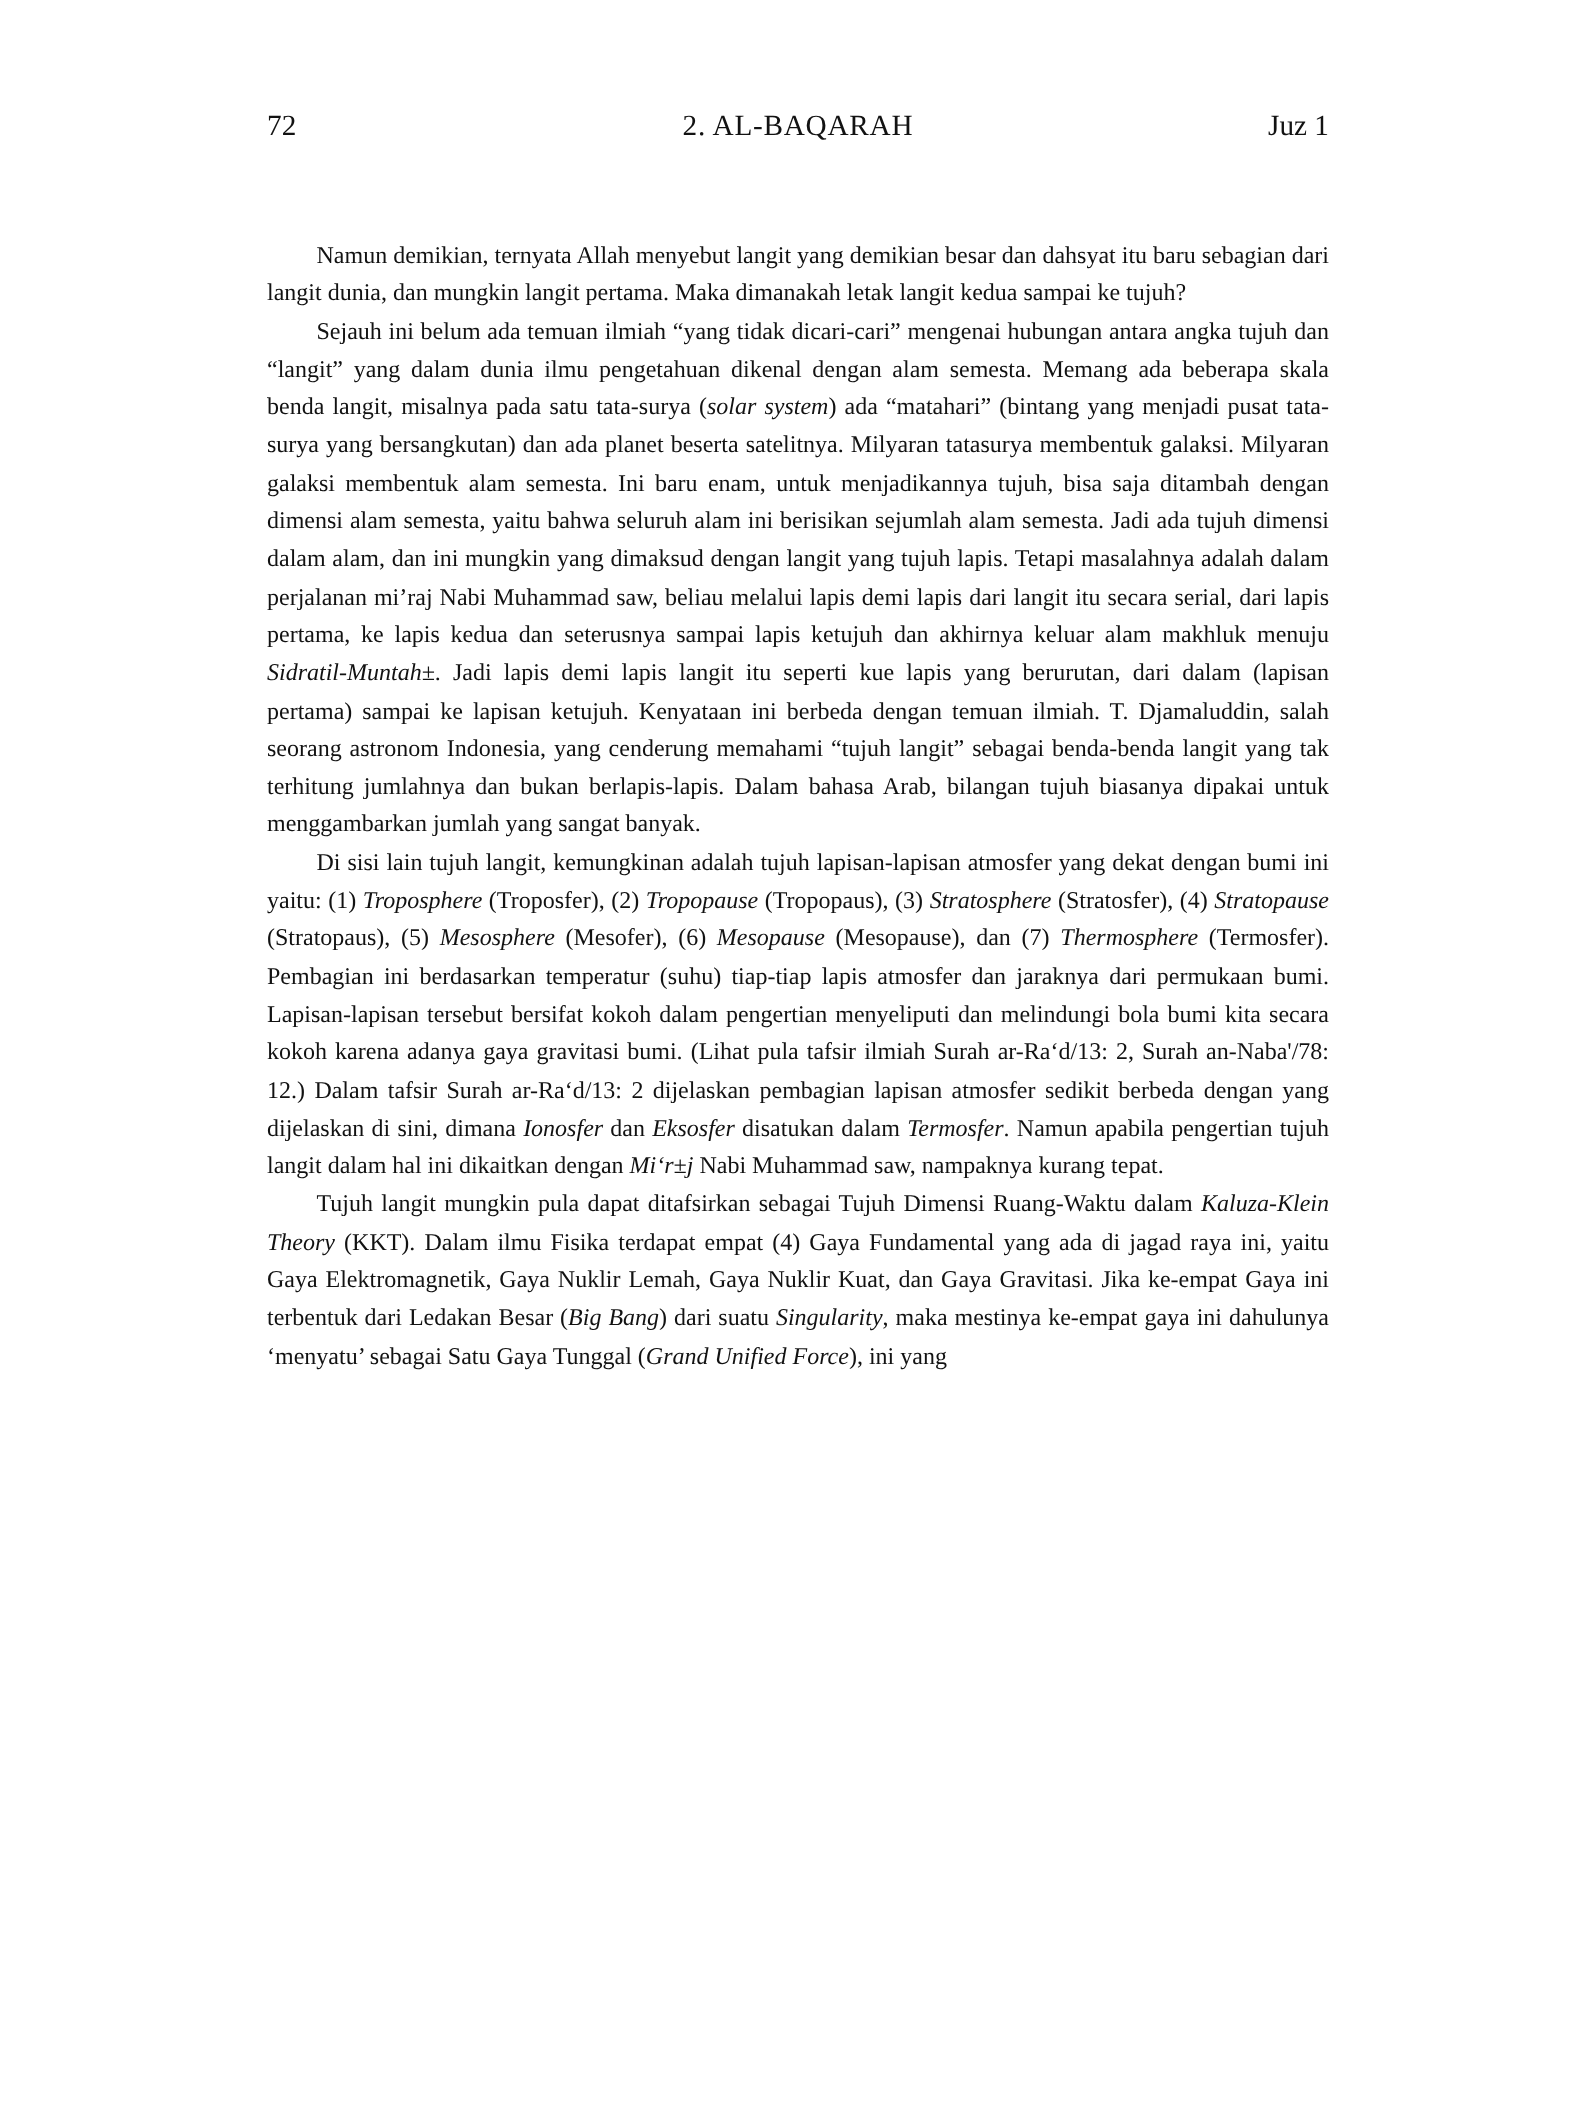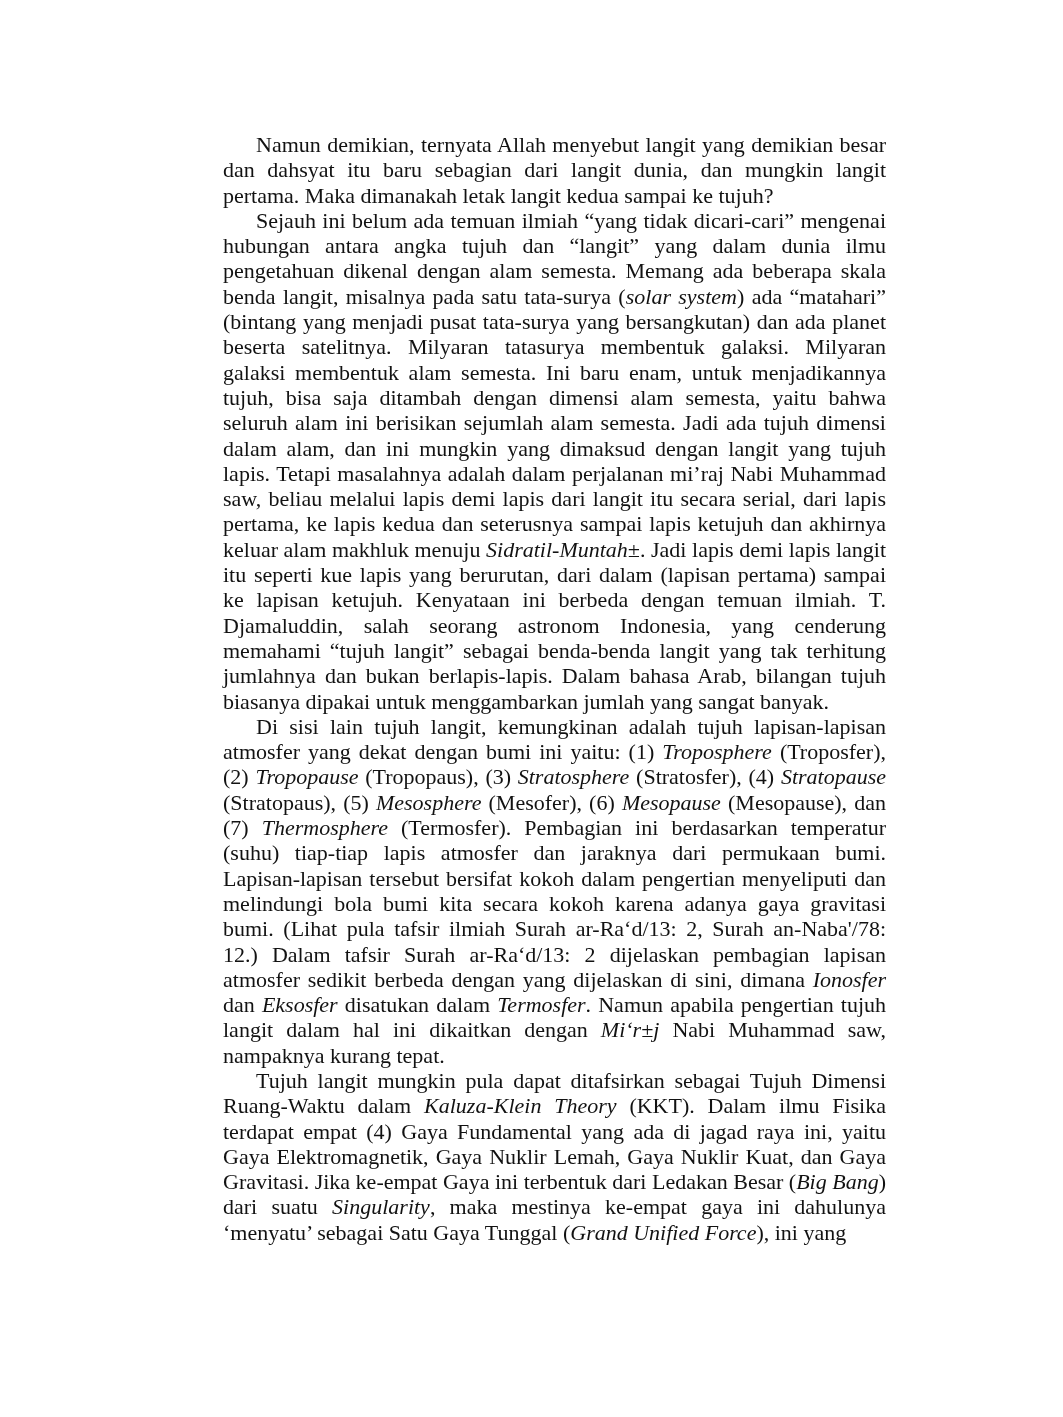--- a/index.html
+++ b/index.html
@@ -39,36 +39,40 @@
     text-align: center;
     letter-spacing: 0.5px;
   }
   .running-header .hdr-right {
     position: absolute;
     right: 0;
     top: 0;
   }
   .body-text {
     margin-top: 60px;
-    font-size: 22px;
+    font-size: 16px;
     line-height: 25.3px;
     text-align: justify;
-    margin-left: 45px;
   }
   .para {
     margin: 0;
     text-indent: 33px;
   }
   .it {
     font-style: italic;
   }
 </style>
 </head>
 <body>
 
 <div class="page">
+  <div class="running-header">
+    <span class="hdr-left">72</span>
+    <span class="hdr-center">2. AL-BAQARAH</span>
+    <span class="hdr-right">Juz 1</span>
+  </div>
   <div class="body-text">
       <p class="para"><span>Namun demikian, ternyata Allah menyebut langit yang demikian besar dan dahsyat itu baru sebagian dari langit dunia, dan mungkin langit pertama. Maka dimanakah letak langit kedua sampai ke tujuh?</span></p>
       <p class="para"><span>Sejauh ini belum ada temuan ilmiah “yang tidak dicari-cari” mengenai hubungan antara angka tujuh dan “langit” yang dalam dunia ilmu pengetahuan dikenal dengan alam semesta. Memang ada beberapa skala benda langit, misalnya pada satu tata-surya (</span><span class="it">solar system</span><span>) ada “matahari” (bintang yang menjadi pusat tata-surya yang bersangkutan) dan ada planet beserta satelitnya. Milyaran tatasurya membentuk galaksi. Milyaran galaksi membentuk alam semesta. Ini baru enam, untuk menjadikannya tujuh, bisa saja ditambah dengan dimensi alam semesta, yaitu bahwa seluruh alam ini berisikan sejumlah alam semesta. Jadi ada tujuh dimensi dalam alam, dan ini mungkin yang dimaksud dengan langit yang tujuh lapis. Tetapi masalahnya adalah dalam perjalanan mi’raj Nabi Muhammad saw, beliau melalui lapis demi lapis dari langit itu secara serial, dari lapis pertama, ke lapis kedua dan seterusnya sampai lapis ketujuh dan akhirnya keluar alam makhluk menuju </span><span class="it">Sidratil-Muntah±</span><span>. Jadi lapis demi lapis langit itu seperti kue lapis yang berurutan, dari dalam (lapisan pertama) sampai ke lapisan ketujuh. Kenyataan ini berbeda dengan temuan ilmiah. T. Djamaluddin, salah seorang astronom Indonesia, yang cenderung memahami “tujuh langit” sebagai benda-benda langit yang tak terhitung jumlahnya dan bukan berlapis-lapis. Dalam bahasa Arab, bilangan tujuh biasanya dipakai untuk menggambarkan jumlah yang sangat banyak.</span></p>
       <p class="para"><span>Di sisi lain tujuh langit, kemungkinan adalah tujuh lapisan-lapisan atmosfer yang dekat dengan bumi ini yaitu: (1) </span><span class="it">Troposphere</span><span> (Troposfer), (2) </span><span class="it">Tropopause</span><span> (Tropopaus), (3) </span><span class="it">Stratosphere</span><span> (Stratosfer), (4) </span><span class="it">Stratopause</span><span> (Stratopaus), (5) </span><span class="it">Mesosphere</span><span> (Mesofer), (6) </span><span class="it">Mesopause</span><span> (Mesopause), dan (7) </span><span class="it">Thermosphere</span><span> (Termosfer). Pembagian ini berdasarkan temperatur (suhu) tiap-tiap lapis atmosfer dan jaraknya dari permukaan bumi. Lapisan-lapisan tersebut bersifat kokoh dalam pengertian menyeliputi dan melindungi bola bumi kita secara kokoh karena adanya gaya gravitasi bumi. (Lihat pula tafsir ilmiah Surah ar-Ra‘d/13: 2, Surah an-Naba'/78: 12.) Dalam tafsir Surah ar-Ra‘d/13: 2 dijelaskan pembagian lapisan atmosfer sedikit berbeda dengan yang dijelaskan di sini, dimana </span><span class="it">Ionosfer</span><span> dan </span><span class="it">Eksosfer</span><span> disatukan dalam </span><span class="it">Termosfer</span><span>. Namun apabila pengertian tujuh langit dalam hal ini dikaitkan dengan </span><span class="it">Mi‘r±j</span><span> Nabi Muhammad saw, nampaknya kurang tepat.</span></p>
       <p class="para"><span>Tujuh langit mungkin pula dapat ditafsirkan sebagai Tujuh Dimensi Ruang-Waktu dalam </span><span class="it">Kaluza-Klein Theory</span><span> (KKT). Dalam ilmu Fisika terdapat empat (4) Gaya Fundamental yang ada di jagad raya ini, yaitu Gaya Elektromagnetik, Gaya Nuklir Lemah, Gaya Nuklir Kuat, dan Gaya Gravitasi. Jika ke-empat Gaya ini terbentuk dari Ledakan Besar (</span><span class="it">Big Bang</span><span>) dari suatu </span><span class="it">Singularity</span><span>, maka mestinya ke-empat gaya ini dahulunya ‘menyatu’ sebagai Satu Gaya Tunggal (</span><span class="it">Grand Unified Force</span><span>), ini yang</span></p>
     </div>
 </div>
 
 </body></html>

